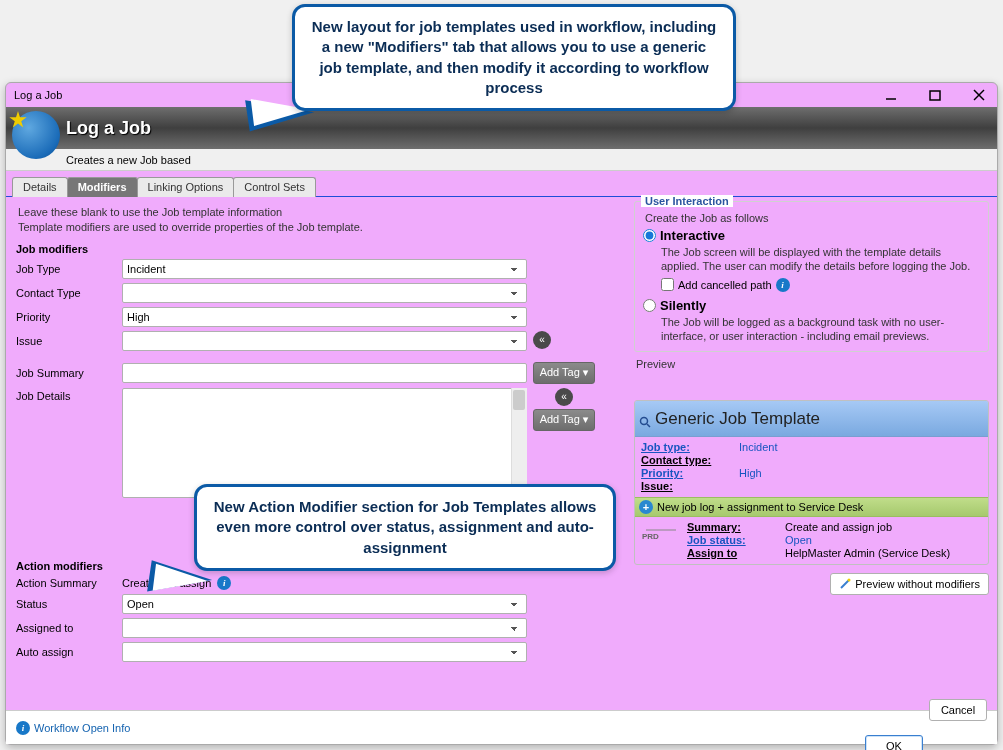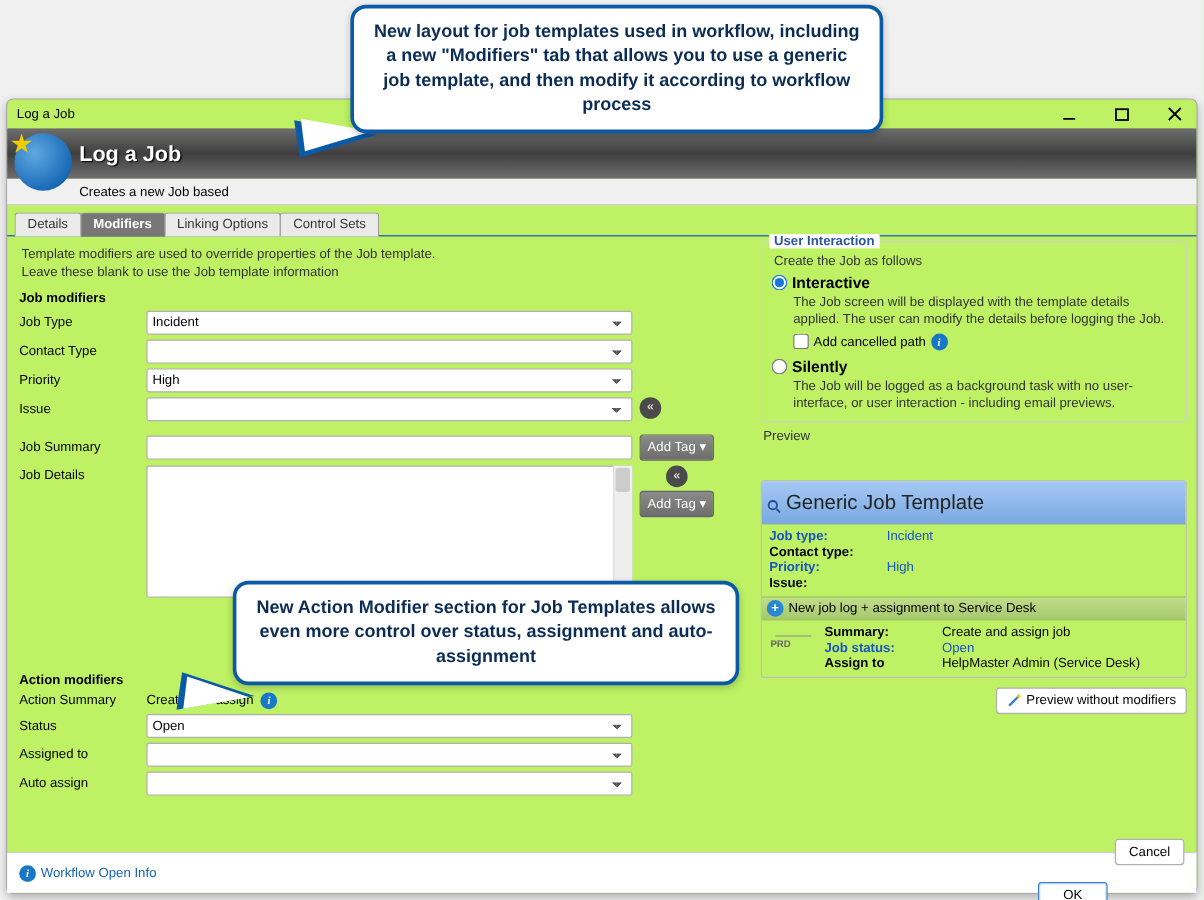--- a/index.html
+++ b/index.html
@@ -1,19 +1,19 @@
 <!DOCTYPE html>
 <html><head>
 <meta charset="utf-8">
 <style>
   * { box-sizing: border-box; margin: 0; padding: 0; }
   html, body { width: 1003px; height: 750px; font-family: Arial, sans-serif; font-size: 11px; background: #f0f0f0; }
   .dialog {
     position: absolute; left: 5px; top: 82px; width: 993px; height: 663px;
-    background: #bef264; border: 1px solid #aaa; border-radius: 6px;
+    background: #f0abfc; border: 1px solid #aaa; border-radius: 6px;
     box-shadow: 0 3px 8px rgba(0,0,0,0.25);
   }
   .titlebar {
     height: 24px; display: flex; align-items: center; padding: 0 8px;
   }
   .titlebar-title { font-size: 11px; }
   .titlebar-controls { margin-left: auto; display: flex; gap: 24px; align-items: center; }
   .win-btn { width: 20px; height: 20px; display:flex; align-items:center; justify-content:center; cursor:default;}
   .gradient-header {
     height: 42px; background: linear-gradient(to bottom,#6e6e6e 0%,#3f3f3f 50%,#6e6e6e 100%);
@@ -68,21 +68,21 @@
   .radio-label { font-weight:bold; font-size:13px;}
   .radio-desc { font-size:11px; color:#333; margin-left:18px; line-height:1.3;}
   .checkbox-row { display:flex; align-items:center; gap:4px; margin:4px 0 2px 18px;}
   .info-icon { width:14px; height:14px; border-radius:50%; background:#1878c8; color:#fff; display:inline-flex; align-items:center; justify-content:center; font-size:9px; font-style:italic; font-weight:bold; font-family:Georgia;}
   .preview-subtitle { font-size:11px; color:#333; margin:4px 0 0 2px;}
   .preview-area { border:1px solid #c0c0c0; border-radius:3px; margin-top:6px; overflow:hidden;}
   .preview-hdr { background:linear-gradient(to bottom,#a6c9f5,#7aa9e0); height:36px; display:flex; align-items:center; padding:0 4px; font-size:17px; color:#222; gap:4px; border-bottom:1px solid #7a9ed0;}
   .mag-icon { width:12px; height:12px; display:inline-block; }
   .preview-body { padding:4px 6px; font-size:11px;}
   .pv-row { display:flex; gap:8px; margin-bottom:1px;}
-  .pv-key { width:90px; font-weight:bold; }
+  .pv-key { width:90px; font-weight:bold;text-decoration:underline; }
   .pv-key.blue { color:#1855c0;}
   .pv-val.blue { color:#1855c0;}
   .subhdr-bar { background:linear-gradient(to bottom,#c0dd8a,#a6c96d); height:20px; display:flex; align-items:center; padding:0 4px; font-size:11px; gap:4px; border-top:1px solid #9bbd60; border-bottom:1px solid #9bbd60;}
   .plus-icon { width:14px; height:14px; border-radius:50%; background:#2a88d0; color:#fff; display:flex; align-items:center; justify-content:center; font-size:11px; font-weight:bold;}
   .assign-body { display:flex; padding:4px 6px; gap:6px;}
   .tiny-logo { width:40px; height:28px; display:flex; align-items:center; justify-content:center; font-size:8px; color:#666;}
   .preview-btn-row { text-align:right; margin-top:8px;}
   .preview-btn { border:1px solid #b0b0b0; border-radius:3px; background:#fff; padding:4px 8px; font-size:11px; display:inline-flex; align-items:center; gap:4px; cursor:default;}
   .wand-icon { width:12px; height:12px; display:inline-block; }
   .footer-bar { position:absolute; bottom:0; left:0; right:0; height:34px; border-top:1px solid #ccc; display:flex; align-items:center; padding:0 10px; background:#fff;}
@@ -167,22 +167,22 @@
     <div class="tab">Details</div>
     <div class="tab active">Modifiers</div>
     <div class="tab">Linking Options</div>
     <div class="tab">Control Sets</div>
   </div>
 
   <div class="content">
 
     <div class="left-pane">
       <div class="intro">
+        <div>Leave these blank to use the Job template information</div>
         <div>Template modifiers are used to override properties of the Job template.</div>
-        <div>Leave these blank to use the Job template information</div>
       </div>
       <div class="section-title">Job modifiers</div>
 
       <div class="form-row">
         <div class="form-label">Job Type</div>
         <select class="select w405"><option>Incident</option></select>
       </div>
       <div class="form-row">
         <div class="form-label">Contact Type</div>
         <select class="select w405"><option></option></select>

